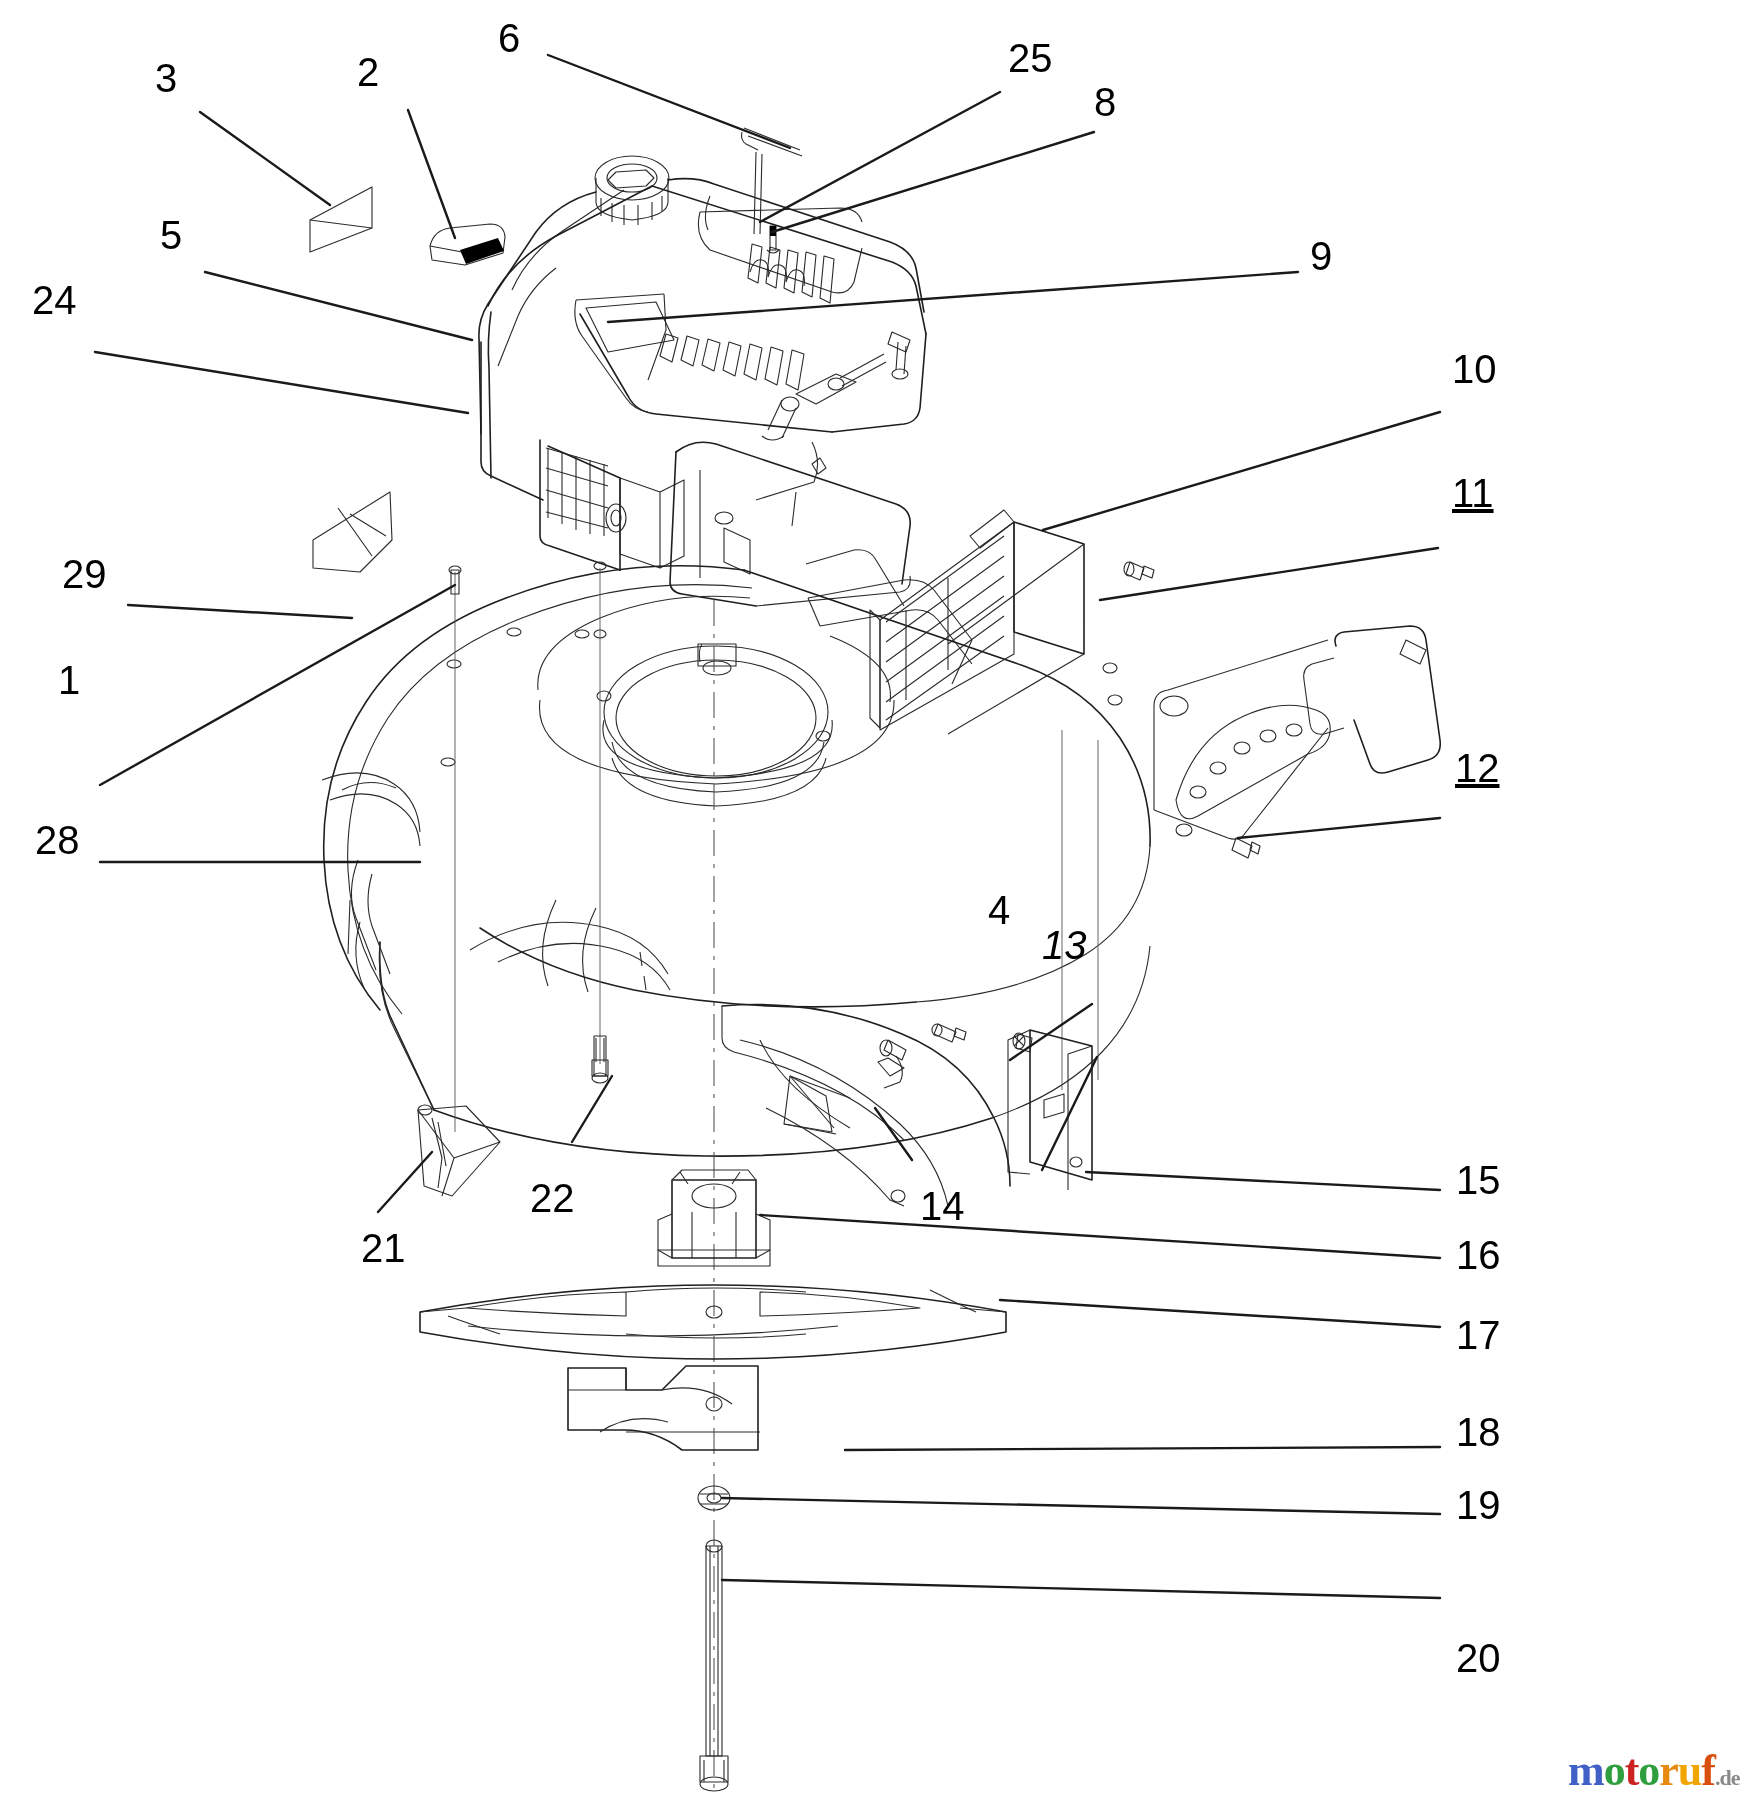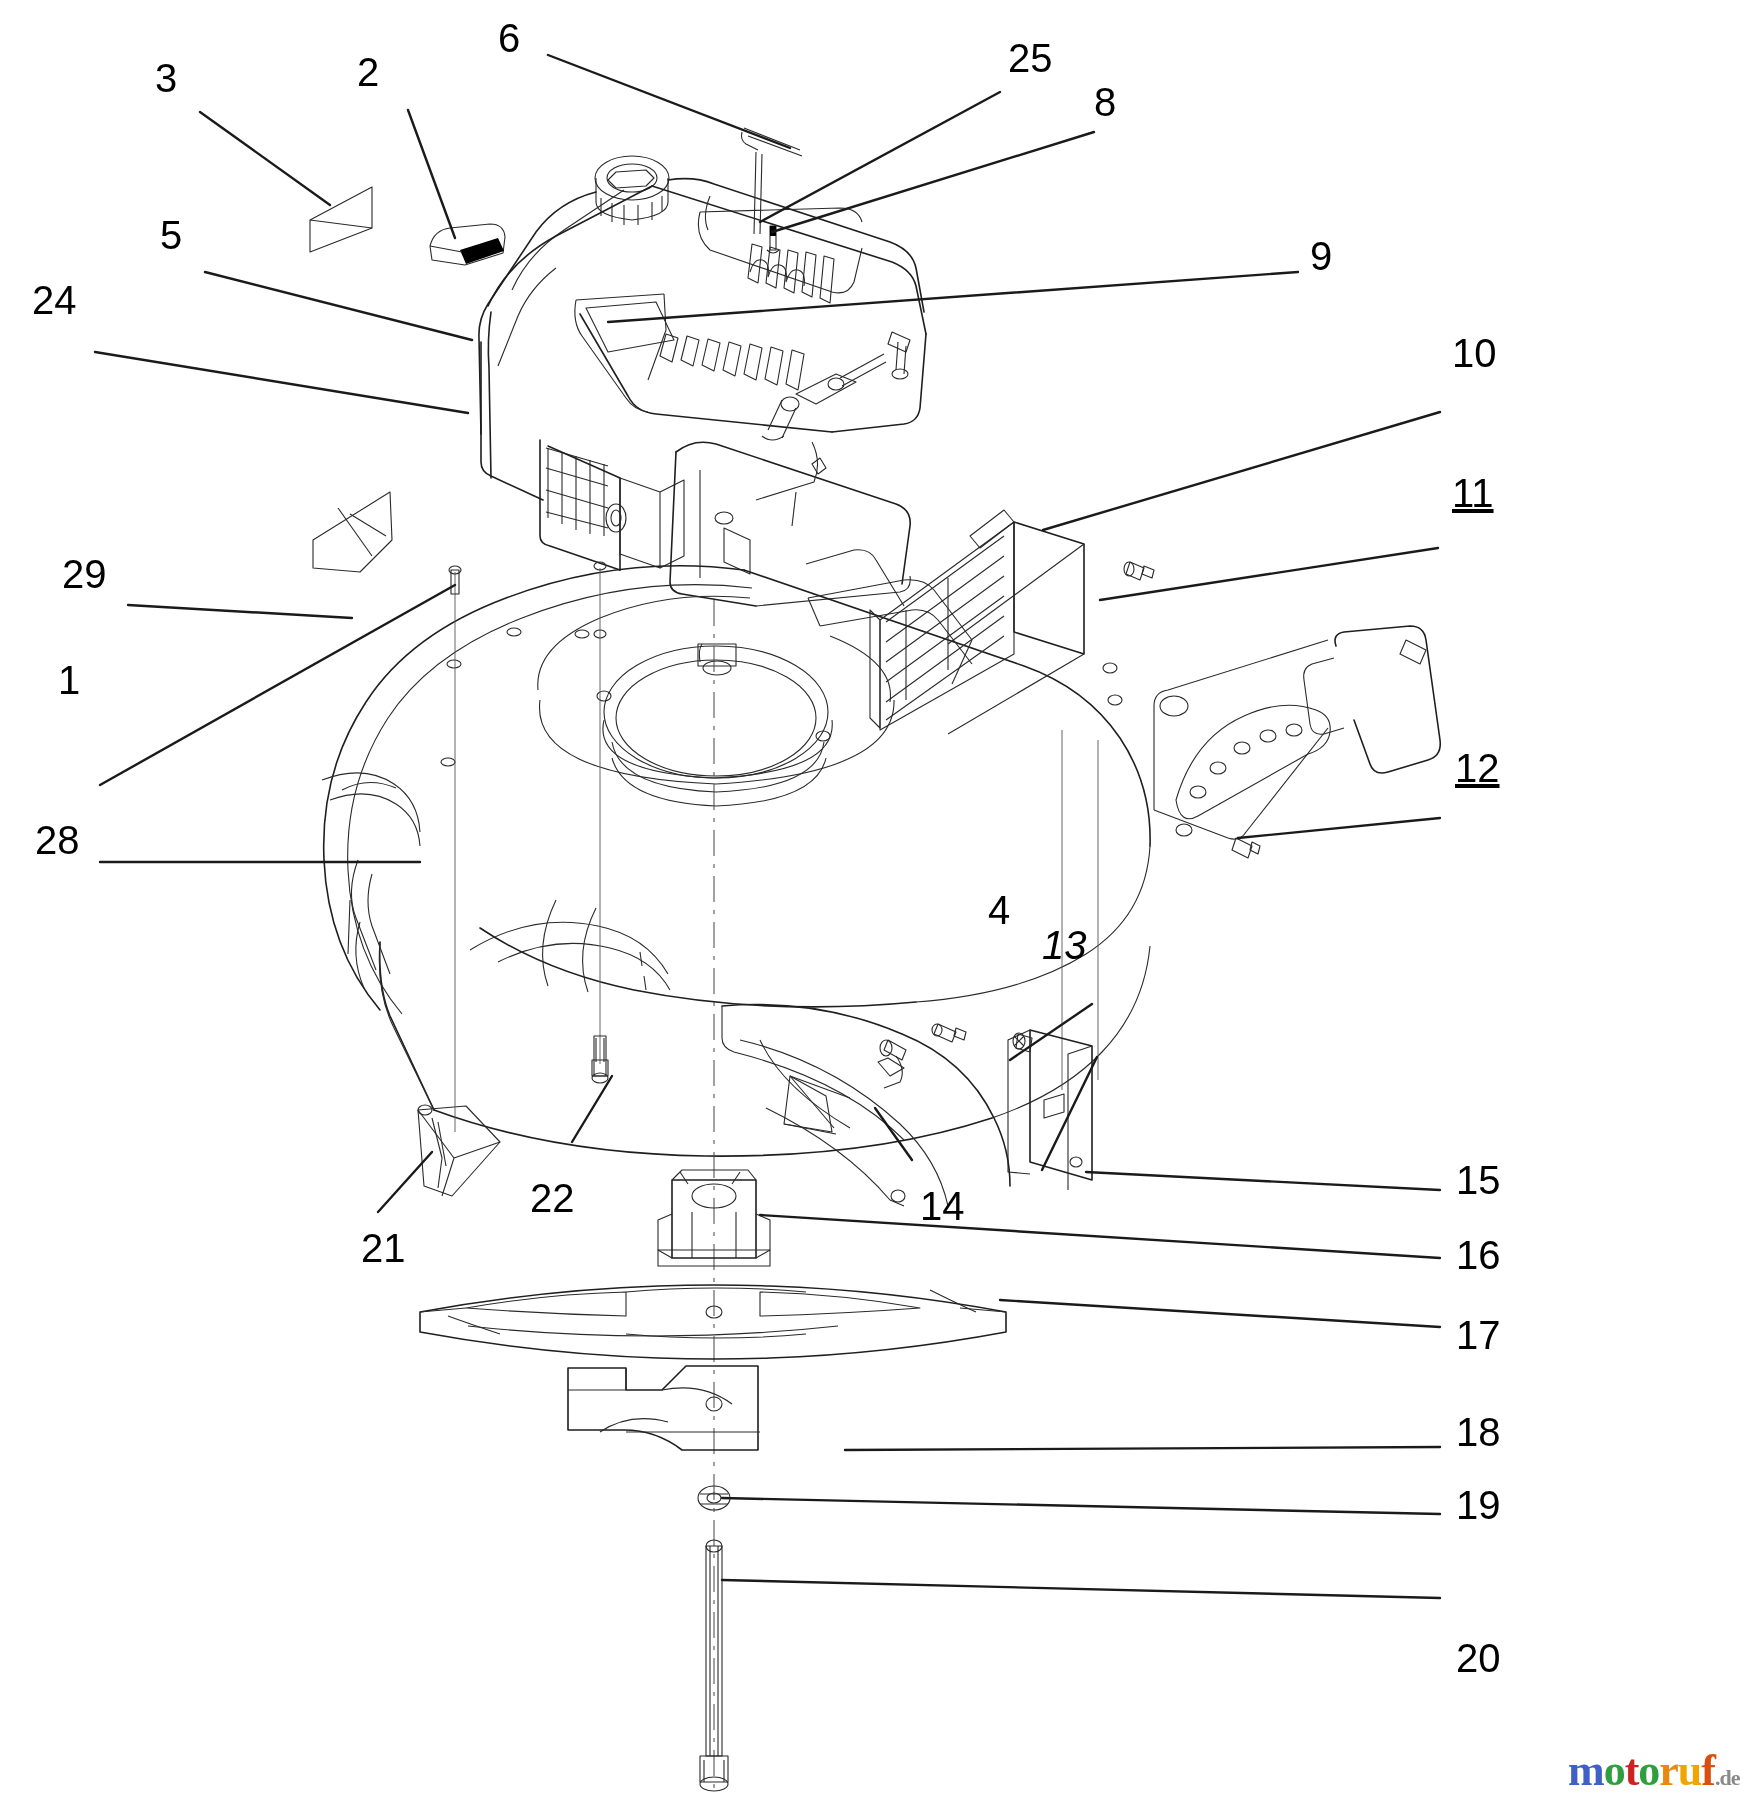--- a/index.html
+++ b/index.html
@@ -396,21 +396,21 @@
       <div class="callout" style="left: 357px; top: 52px;">2</div>
       <div class="callout" style="left: 498px; top: 18px;">6</div>
       <div class="callout" style="left: 1008px; top: 38px; text-align: right;">25</div>
       <div class="callout" style="left: 1094px; top: 82px;">8</div>
       <div class="callout" style="left: 1310px; top: 236px;">9</div>
       <div class="callout" style="left: 160px; top: 215px;">5</div>
       <div class="callout" style="left: 32px; top: 280px;">24</div>
       <div class="callout" style="left: 62px; top: 554px;">29</div>
       <div class="callout" style="left: 58px; top: 660px;">1</div>
       <div class="callout" style="left: 35px; top: 820px;">28</div>
-      <div class="callout" style="left: 1452px; top: 333px;">10</div>
+      <div class="callout" style="left: 1452px; top: 349px;">10</div>
       <div class="callout" style="left: 1452px; top: 473px; text-decoration: underline;">11</div>
       <div class="callout" style="left: 1455px; top: 748px; text-decoration: underline;">12</div>
       <div class="callout" style="left: 988px; top: 890px;">4</div>
       <div class="callout" style="left: 1042px; top: 925px; font-style: italic;">13</div>
       <div class="callout" style="left: 1456px; top: 1160px;">15</div>
       <div class="callout" style="left: 1456px; top: 1235px;">16</div>
       <div class="callout" style="left: 1456px; top: 1315px;">17</div>
       <div class="callout" style="left: 1456px; top: 1412px;">18</div>
       <div class="callout" style="left: 1456px; top: 1485px;">19</div>
       <div class="callout" style="left: 1456px; top: 1638px;">20</div>

